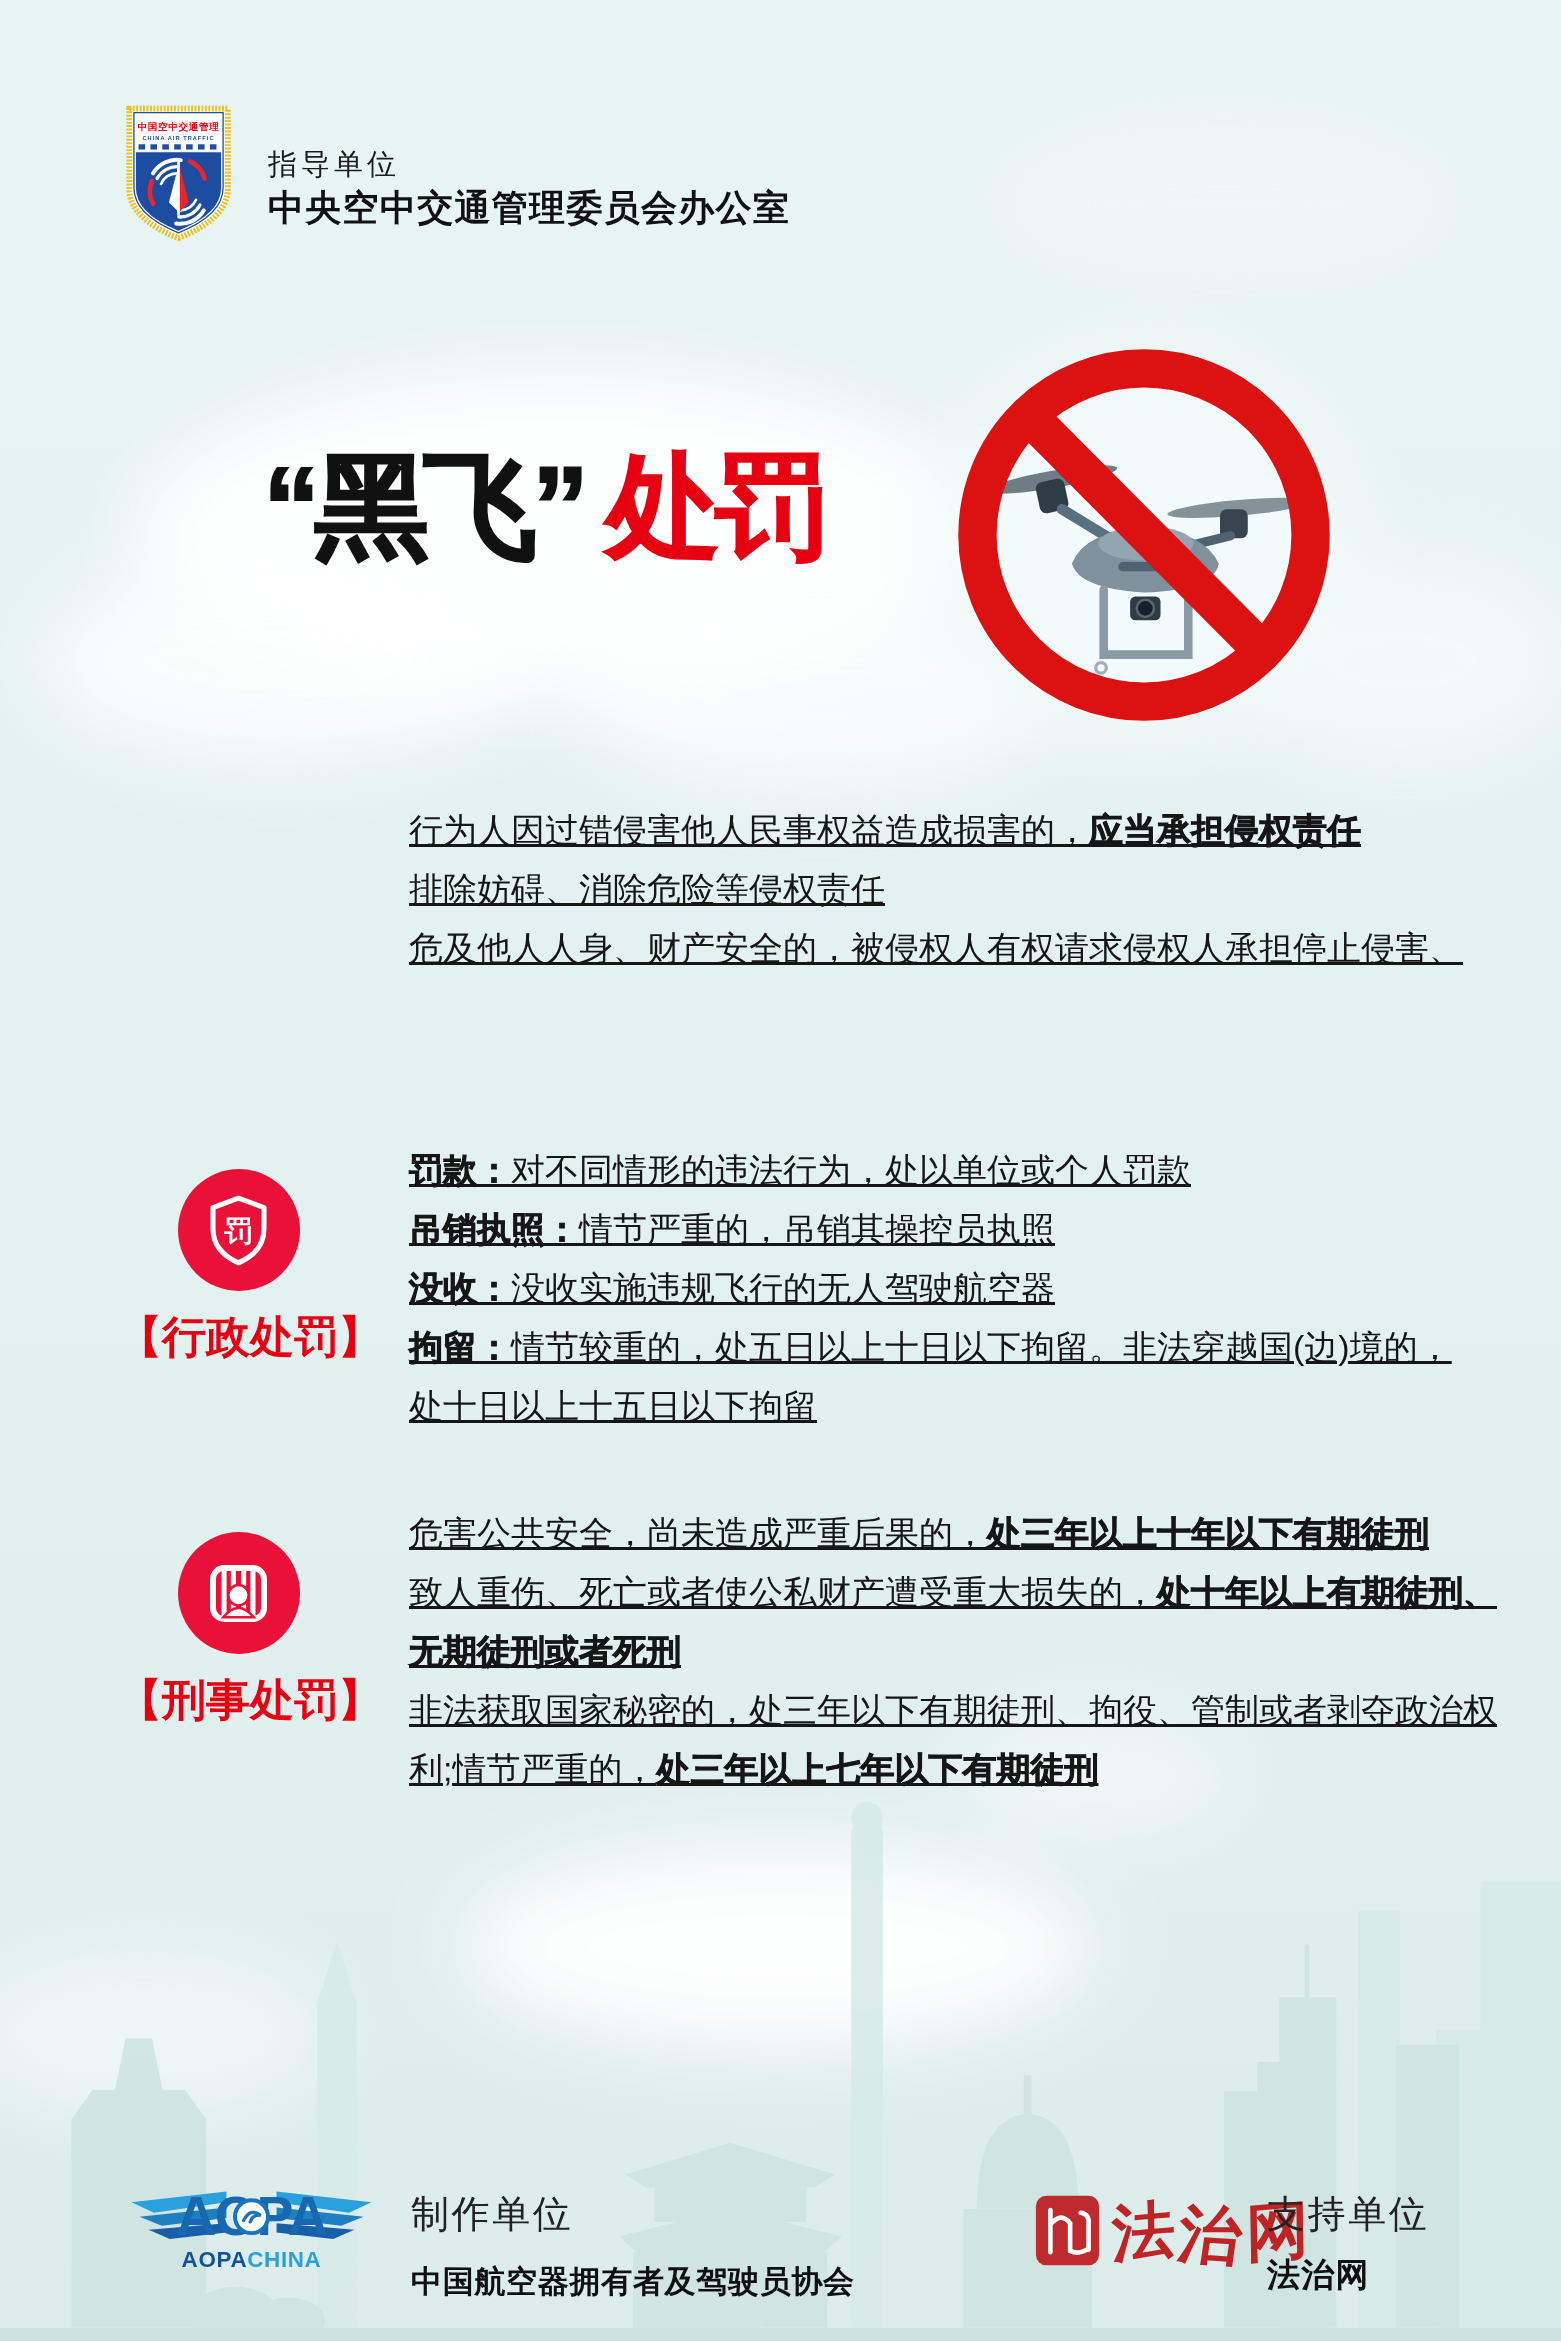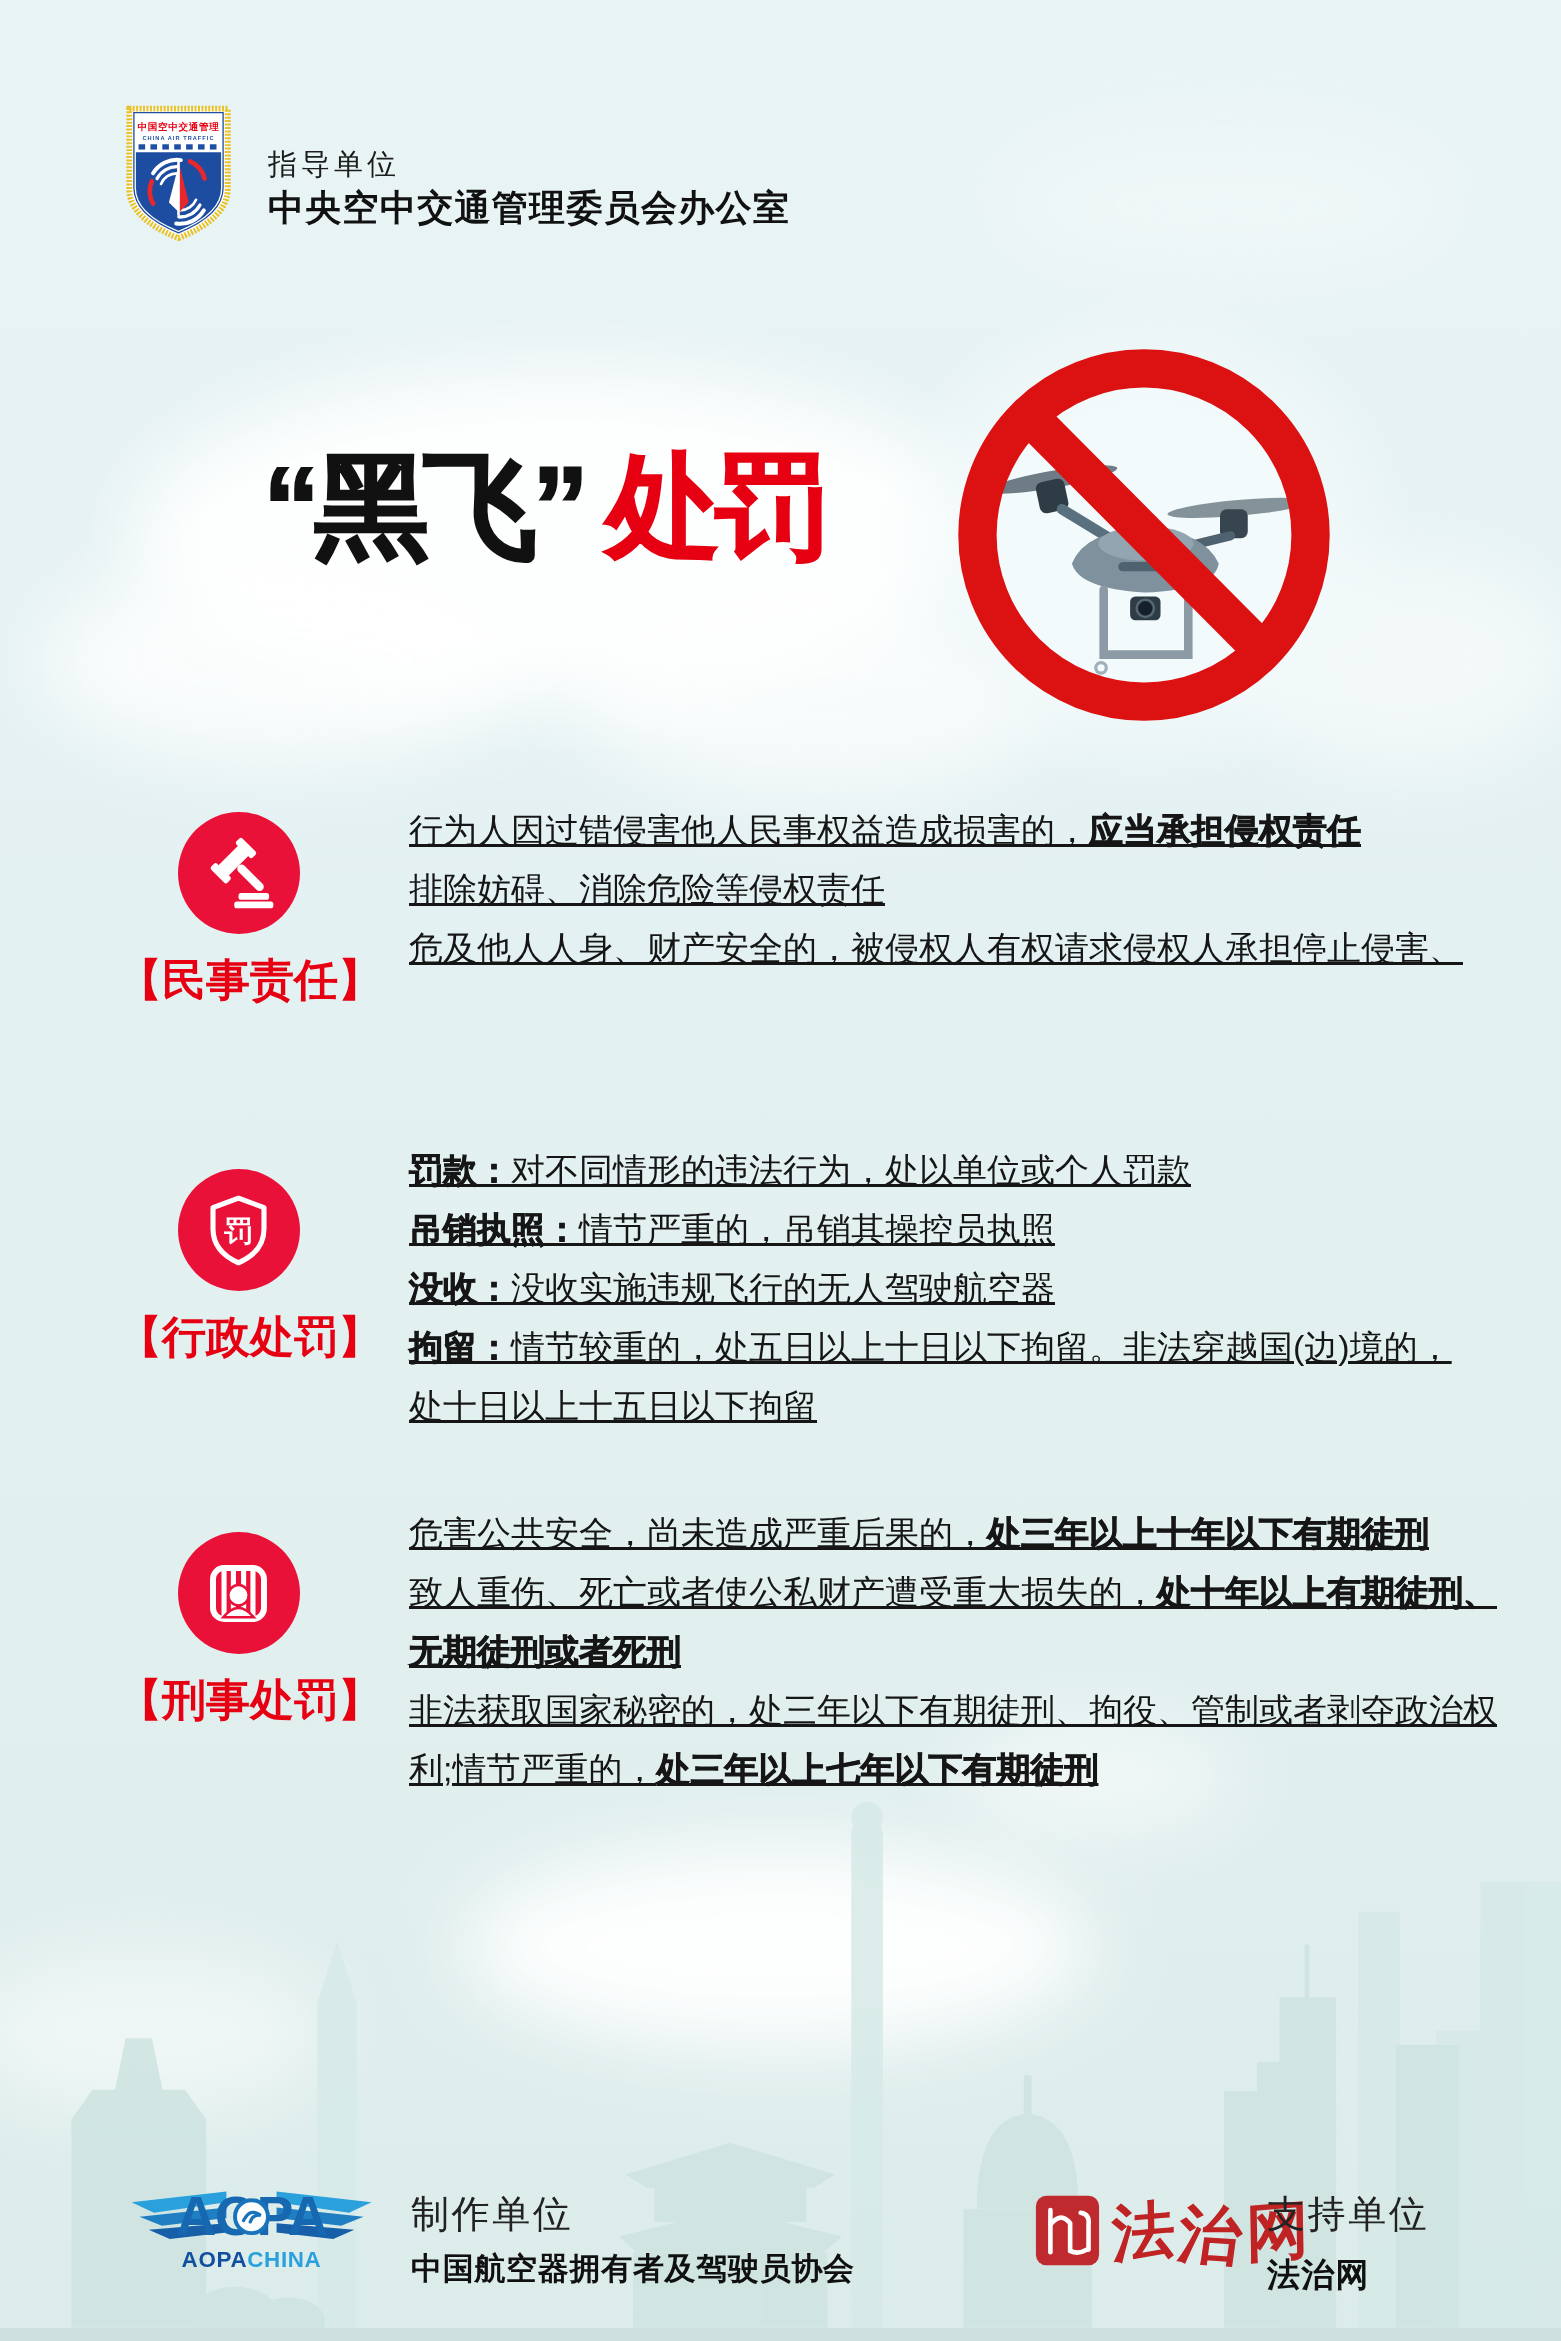--- a/index.html
+++ b/index.html
@@ -28,21 +28,21 @@
   .icon-col{position:absolute;left:118px;width:241px;text-align:center;}
   .icon-circle{width:122px;height:122px;border-radius:50%;background:#ea1139;margin:0 auto;
     display:flex;align-items:center;justify-content:center;}
   .icon-circle svg{width:85px;height:85px;}
   .section-label{margin-top:17px;font-size:44px;font-weight:900;color:#e60012;letter-spacing:0px;white-space:nowrap;}
   .text-col{position:absolute;left:409px;width:1124px;font-size:34px;line-height:59px;font-weight:400;color:#161616;}
   .text-col .line{white-space:nowrap;text-decoration:underline;}
   .text-col .b{font-weight:800;-webkit-text-stroke:0.8px currentColor;}
   
   .maker-label,.support-label{font-size:38px;letter-spacing:2.6px;color:#222;font-weight:500;font-family:Liberation Mono, monospace;}
-  .maker-org{font-size:31px;font-weight:800;letter-spacing:0.7px;margin-top:8px;color:#101010;}
+  .maker-org{font-size:31px;font-weight:800;letter-spacing:0.7px;margin-top:21px;color:#101010;}
   .support-org{font-size:33px;font-weight:800;letter-spacing:1.3px;margin-top:13.2px;color:#101010;}
   .cal-brand{left:1112px;top:2189px;font-size:63px;font-weight:900;color:#bf2324;
     font-family:"Liberation Serif","DejaVu Serif",serif;transform:skewX(-4deg);letter-spacing:4px;white-space:nowrap;}
   .cal-char{display:inline-block;transform:rotate(-5deg);}
   .cal-char.tilt{transform:rotate(4deg) translateY(4px);}
   
   .skyline{left:0;bottom:0;width:1561px;height:582px;}
 </style>
 </head>
 <body>
@@ -144,35 +144,20 @@
         </g>
       </g>
       <g>
         <circle cx="289" cy="289" r="252" fill="none" stroke="#dc1212" stroke-width="58"></circle>
         <line x1="113" y1="107" x2="468" y2="464" stroke="#dc1212" stroke-width="58"></line>
       </g>
     </svg>
   </div>
 
   <div class="law-section" style="top:801px;height:311px;">
-    <div class="icon-col" style="top:10.6px;">
-      <div class="icon-circle">
-        <svg viewBox="0 0 100 100" fill="#ffffff">
-          <g transform="rotate(-45 50 42)">
-            <rect x="31" y="25" width="38" height="17" rx="4"></rect>
-            <rect x="24" y="20" width="10" height="27" rx="3"></rect>
-            <rect x="66" y="20" width="10" height="27" rx="3"></rect>
-            <rect x="45" y="42" width="10" height="40" rx="5"></rect>
-          </g>
-          <rect x="50" y="74" width="36" height="8" rx="3"></rect>
-          <rect x="45" y="84" width="46" height="8" rx="3"></rect>
-        </svg>
-      </div>
-      <div class="section-label">【民事责任】</div>
-    </div>
     <div class="text-col" style="top:0;">
         <div class="line"><span>行为人因过错侵害他人民事权益造成损害的，</span><span class="b">应当承担侵权责任</span></div>
         <div class="line"><span>排除妨碍、消除危险等侵权责任</span></div>
         <div class="line"><span>危及他人人身、财产安全的，被侵权人有权请求侵权人承担停止侵害、</span></div>
       </div>
   </div>
 
   <div class="law-section" style="top:1141px;height:370px;">
     <div class="icon-col" style="top:28px;">
       <div class="icon-circle">

